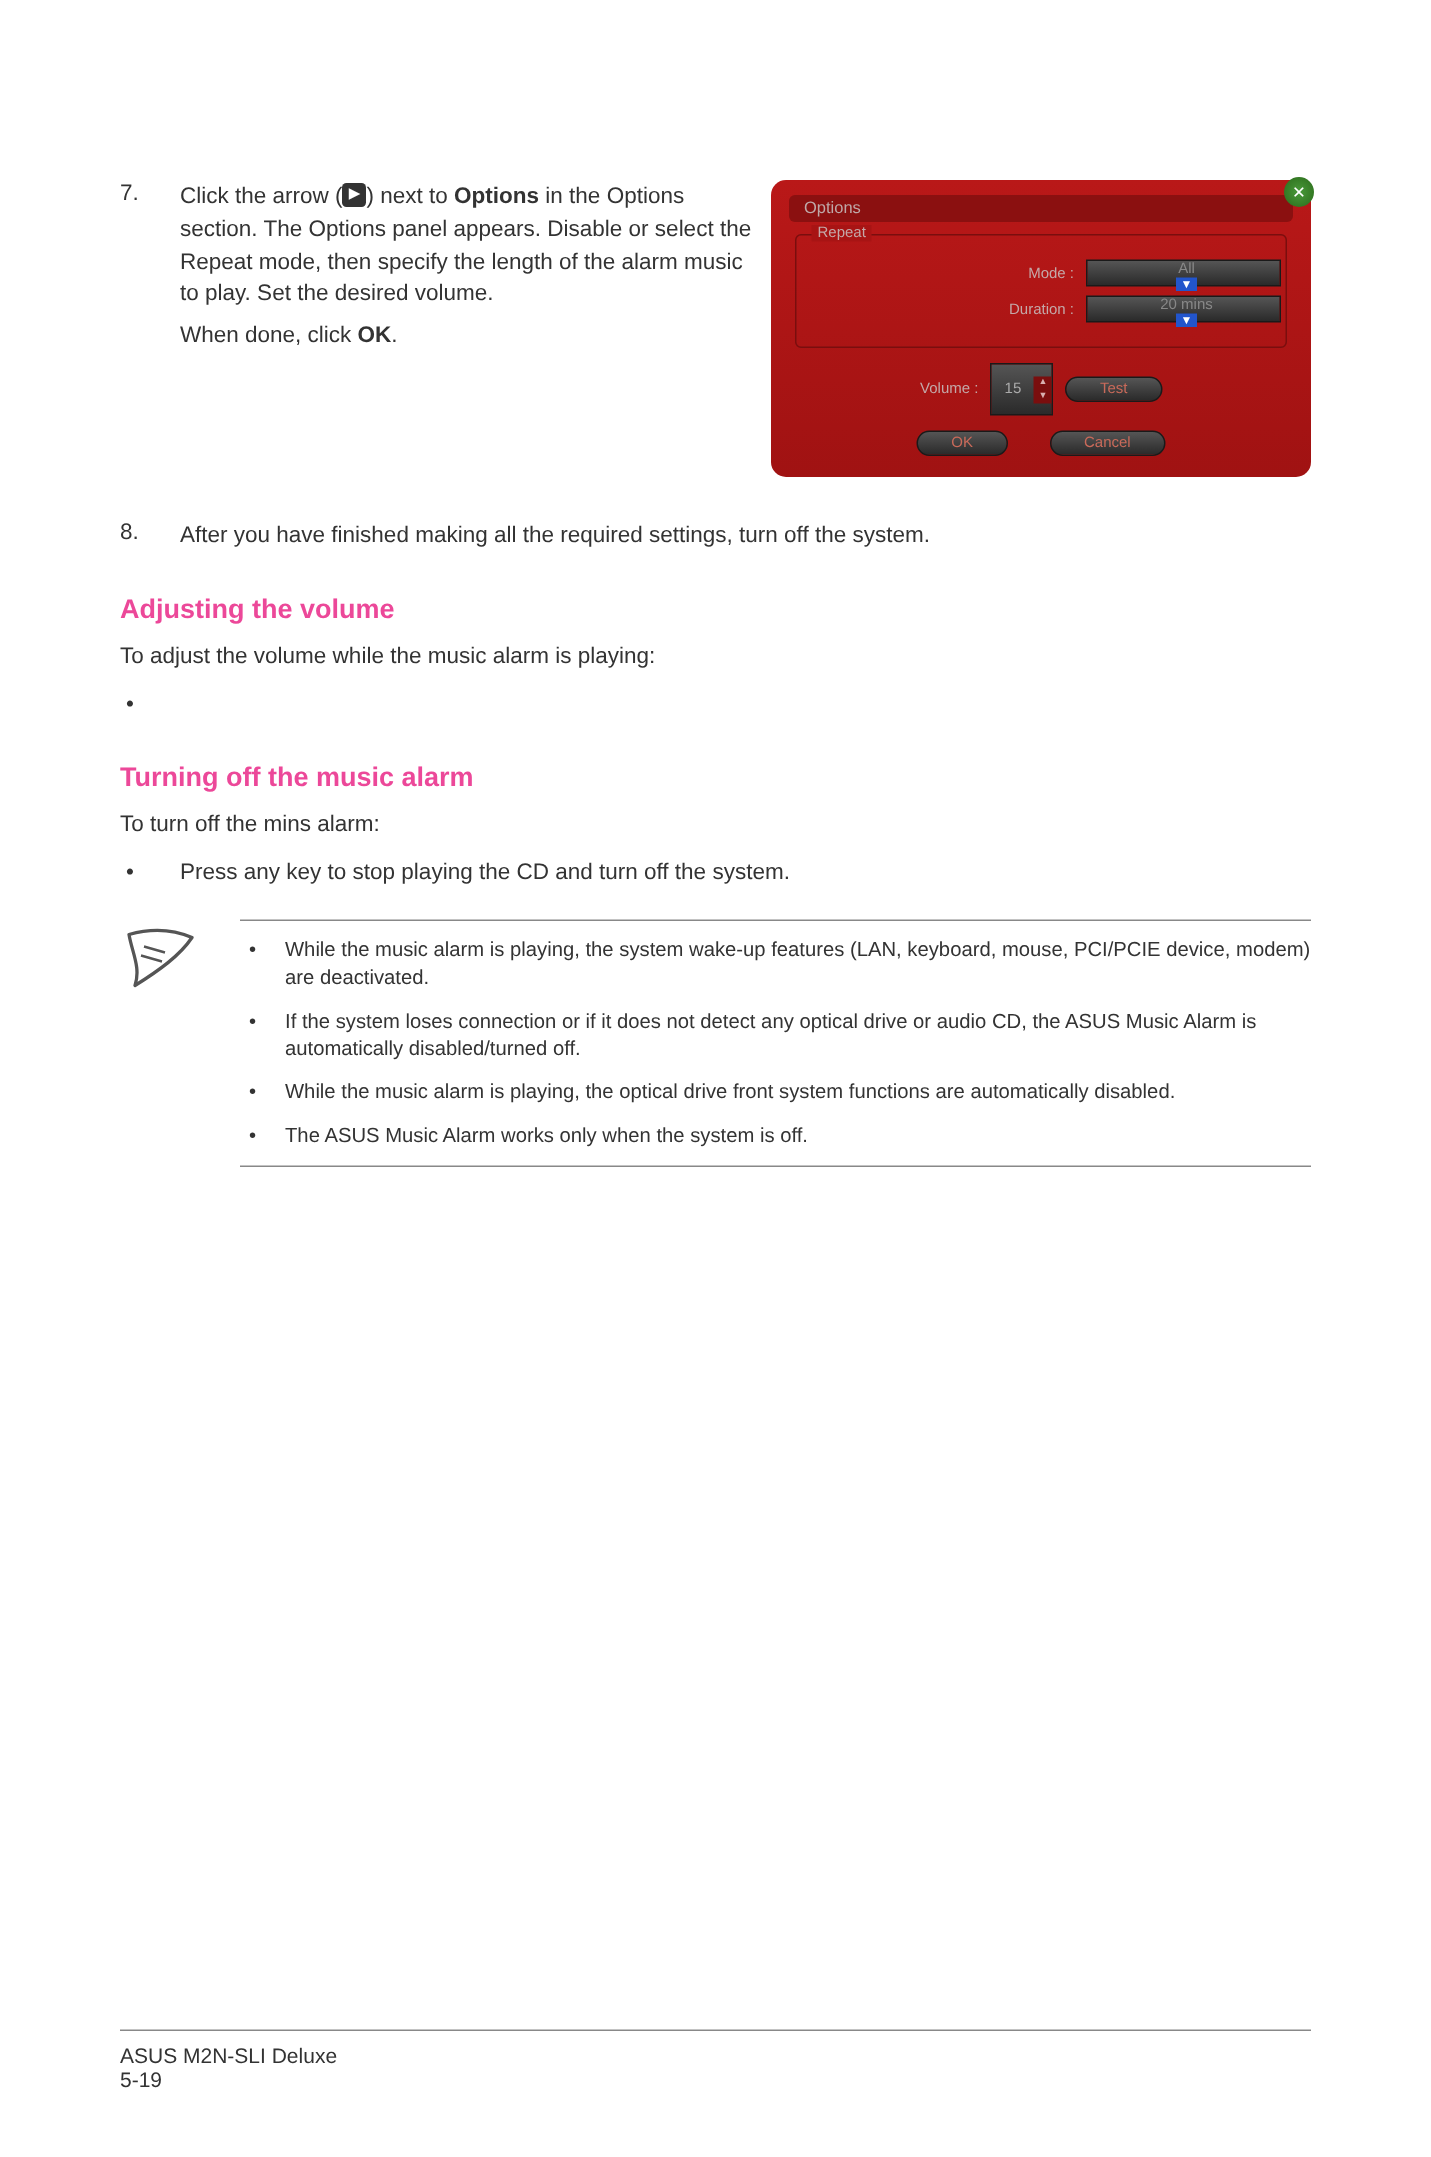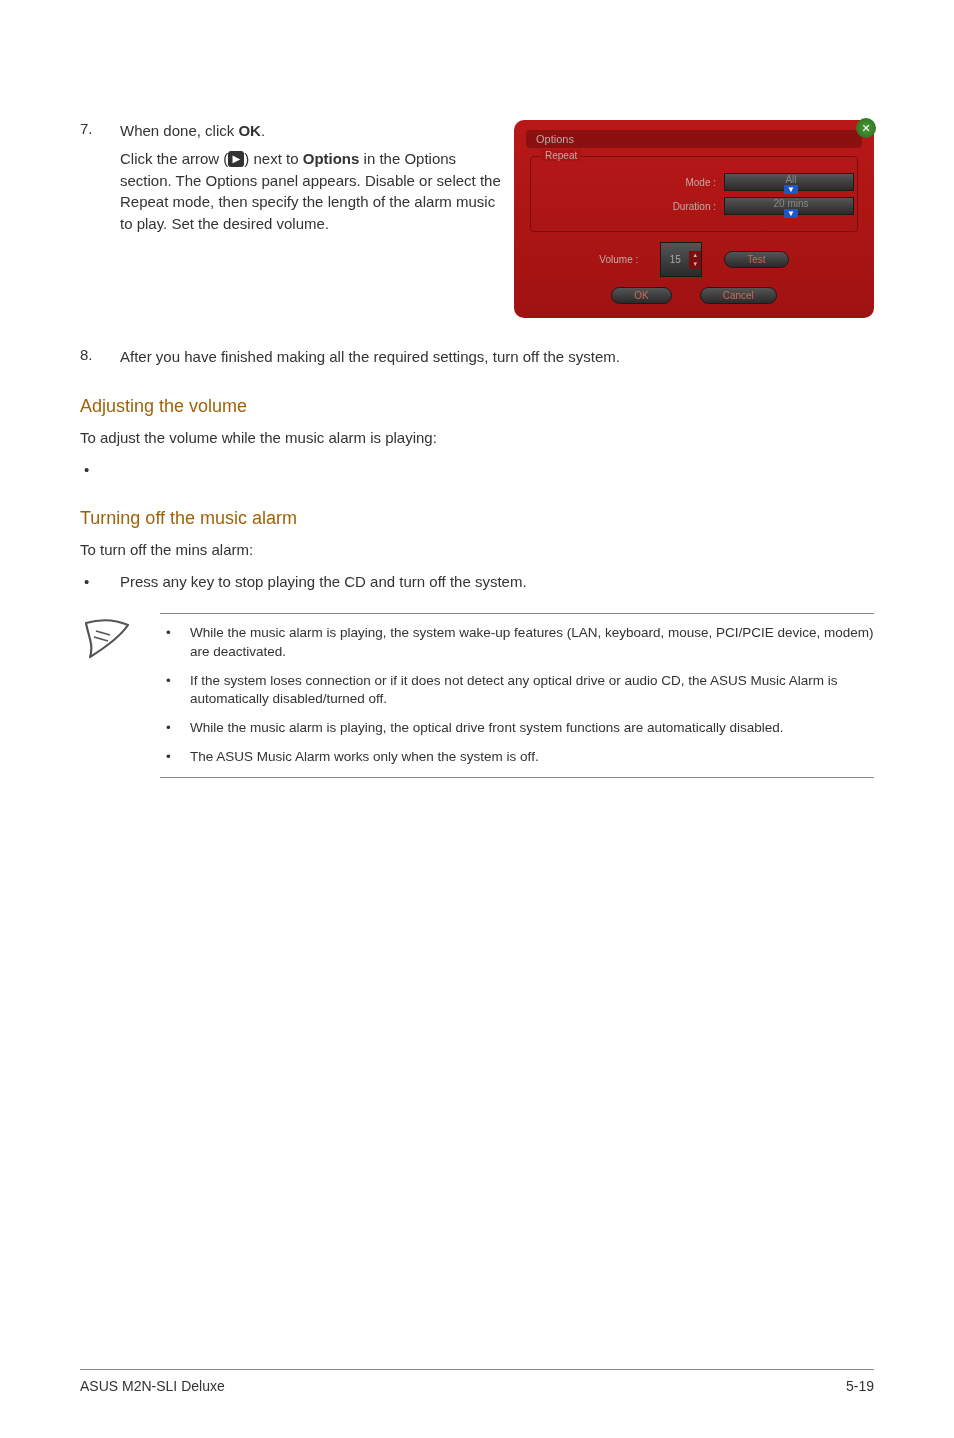--- a/index.html
+++ b/index.html
@@ -111,21 +111,21 @@
     display: flex;
     align-items: center;
     justify-content: center;
     color: #fff;
     font-size: 8px;
   }
   .vol-row {
     display: flex;
     align-items: center;
     justify-content: center;
-    gap: 22px;
+    gap: 8px;
     margin: 4px 0 10px 0;
   }
   .spinner-box {
     background: linear-gradient(#555, #2a2a2a);
     border: 1px solid #1a1a1a;
     width: 42px; height: 35px;
     display: flex; align-items: center;
     font-size: 10px;
     color: #aaa;
   }
@@ -151,22 +151,22 @@
     font-size: 10px;
     color: #c96a5a;
   }
   .btn-row {
     display: flex;
     justify-content: center;
     gap: 28px;
   }
   .section-heading {
     font-size: 18px;
-    font-weight: normal;
-    color: #a16207;
+    font-weight: bold;
+    color: #ec4899;
     margin-top: 28px;
     margin-bottom: 10px;
   }
   .body-text {
     font-size: 15px;
     line-height: 1.45;
     margin-bottom: 10px;
   }
   .bullet-row {
     display: flex;
@@ -213,20 +213,21 @@
     position: absolute;
     bottom: 44px;
     left: 80px;
     right: 80px;
     border-top: 1px solid #888;
     padding-top: 8px;
     display: flex;
     justify-content: space-between;
     font-size: 14px;
     color: #333;
+    flex-direction: column;
   }
   .arrow-badge {
     display: inline-flex;
     width: 16px; height: 16px;
     background: #333;
     border-radius: 3px;
     align-items: center;
     justify-content: center;
     color: #fff;
     font-size: 10px;
@@ -237,24 +238,24 @@
 </style>
 </head>
 <body>
 
 <div class="top-block">
   <div class="top-text">
     <div class="step-row">
       <div class="step-num">7.</div>
       <div class="step-body">
         <p>
-          <span>When done, click </span><b>OK</b><span>.</span>
+          <span>Click the arrow (</span><span class="arrow-badge">▶</span><span>) next to </span><b>Options</b><span> in the Options section. The Options panel appears. Disable or select the Repeat mode, then specify the length of the alarm music to play. Set the desired volume.</span>
         </p>
         <p>
-          <span>Click the arrow (</span><span class="arrow-badge">▶</span><span>) next to </span><b>Options</b><span> in the Options section. The Options panel appears. Disable or select the Repeat mode, then specify the length of the alarm music to play. Set the desired volume.</span>
+          <span>When done, click </span><b>OK</b><span>.</span>
         </p>
       </div>
     </div>
   </div>
 
   <div class="options-panel">
     <div class="options-title-bar">
       <span>Options</span>
     </div>
     <div class="close-circle">✕</div>

